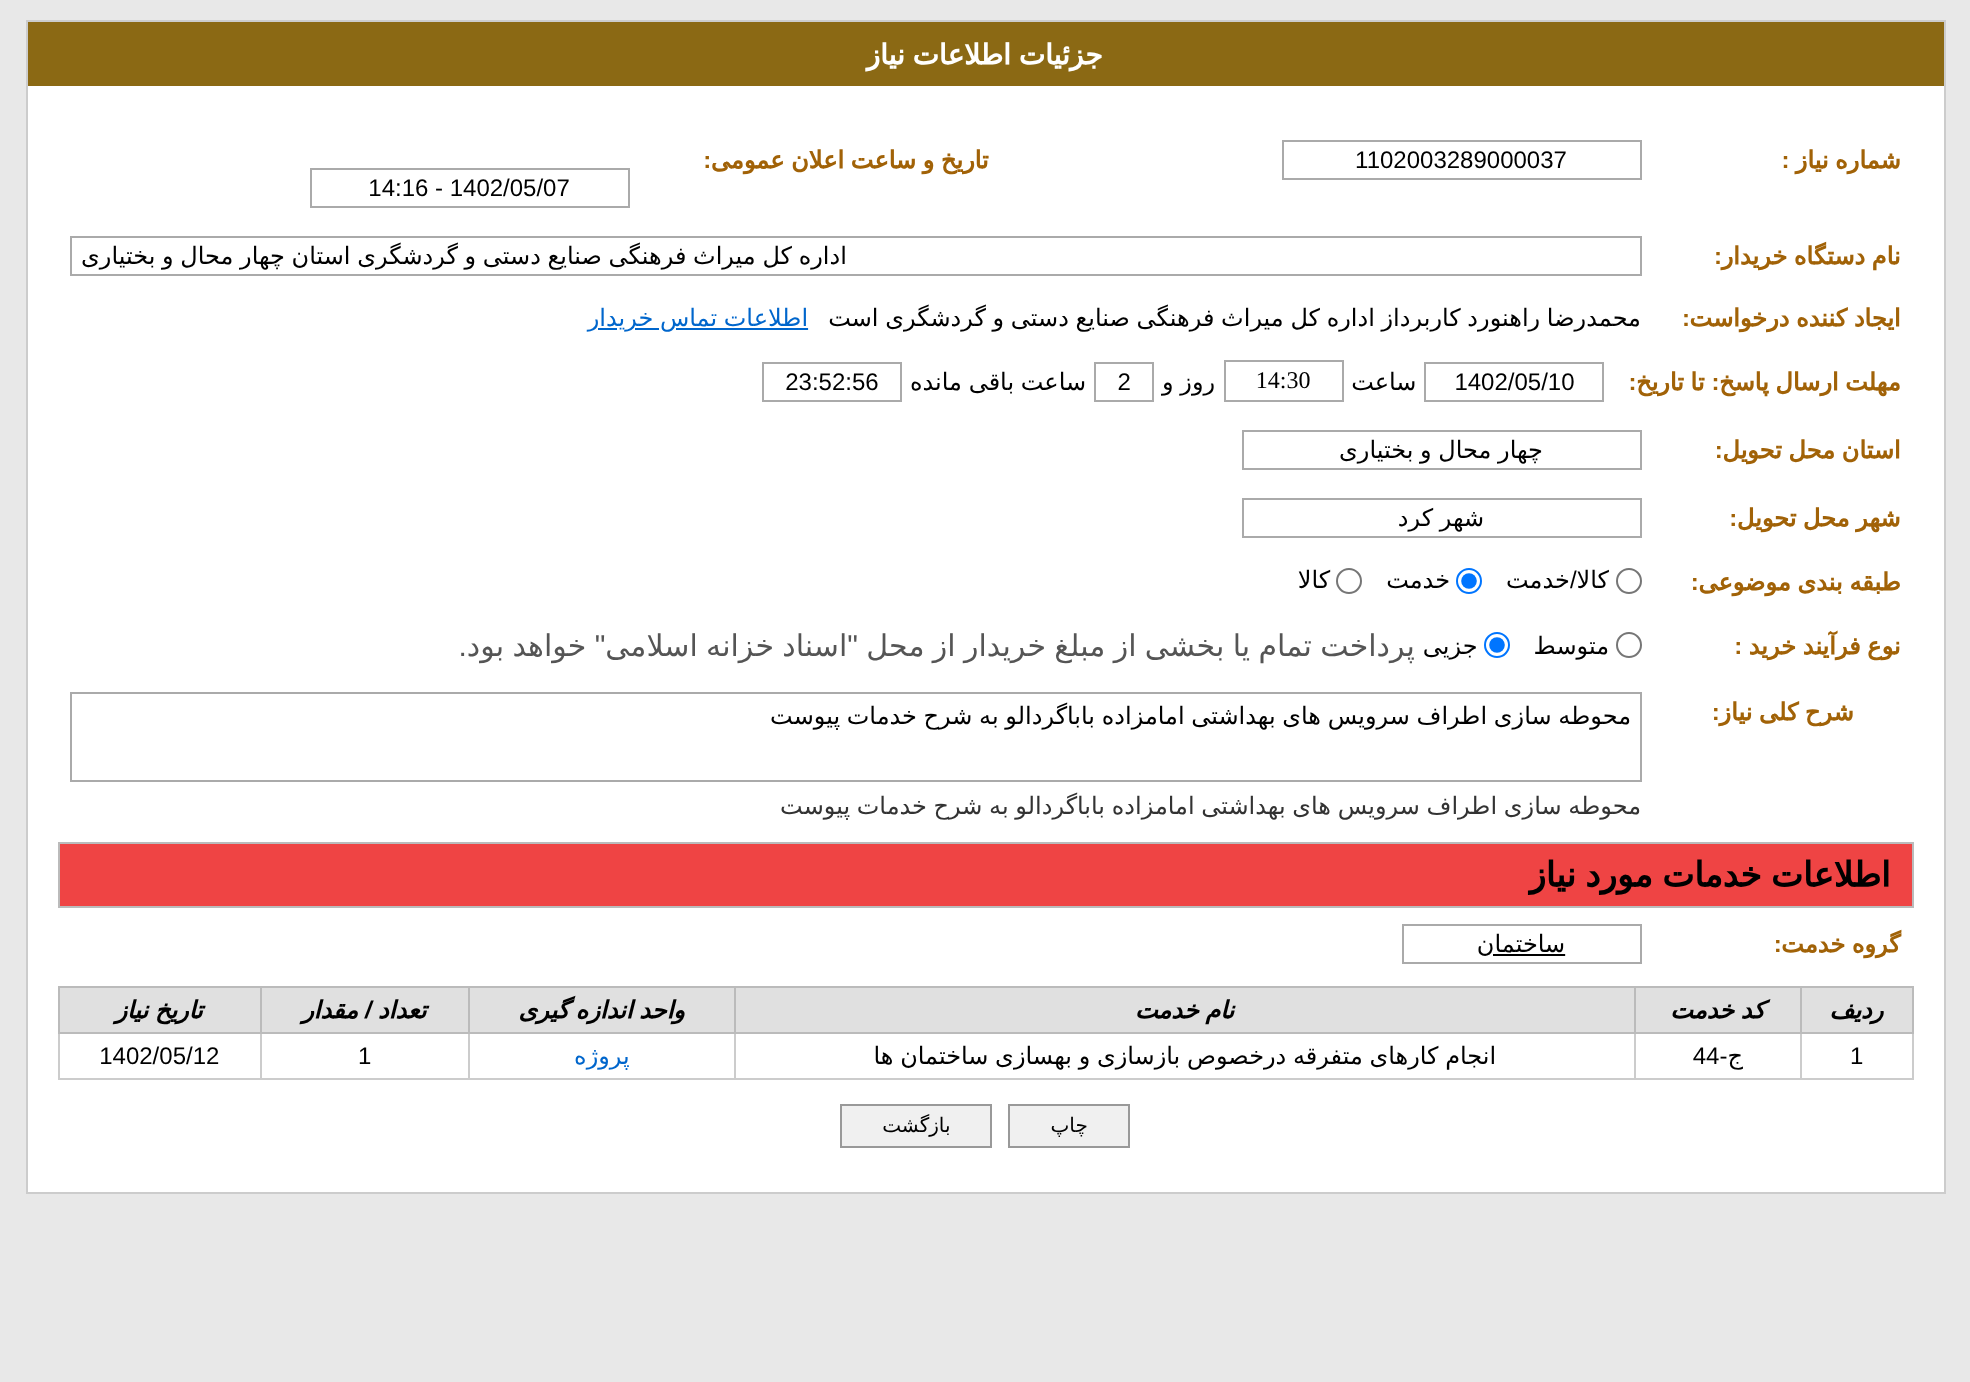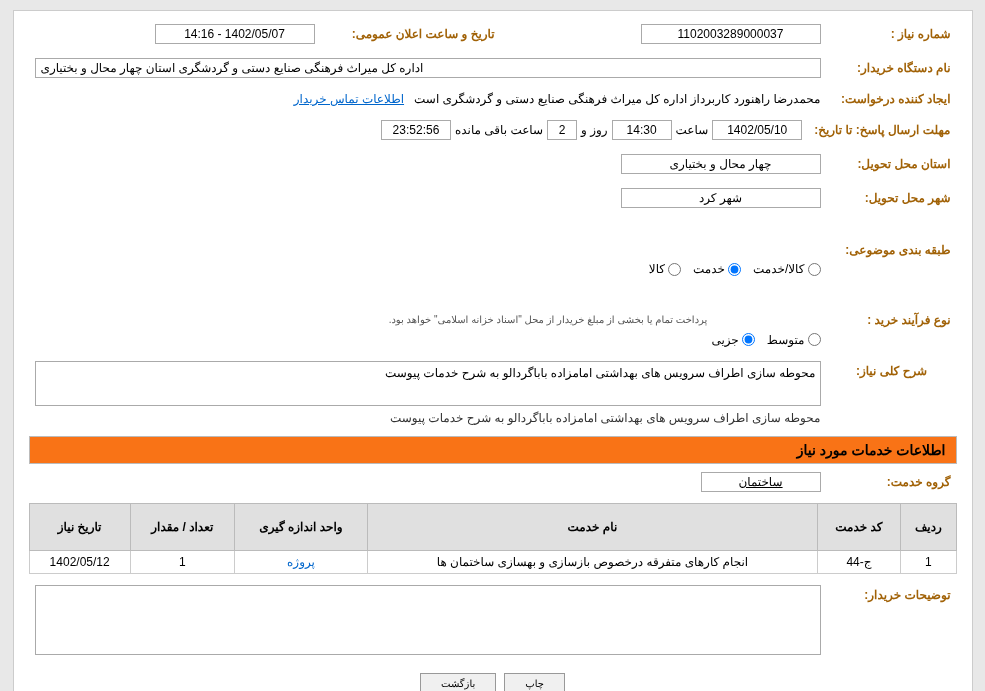--- a/index.html
+++ b/index.html
@@ -62,61 +62,61 @@
       background: #fff;
       width: 100%;
       text-align: left;
     }
     .link-blue {
       color: #0066cc;
       text-decoration: underline;
       cursor: pointer;
     }
     .section-header {
-      background: #f97316;
+      background: #ef4444;
       text-align: right;
       padding: 5px 10px;
       font-weight: bold;
-      font-size: 14px;
+      font-size: 17px;
       margin: 8px 0 5px 0;
       border: 1px solid #bbb;
     }
     .radio-group {
       display: inline-flex;
       gap: 12px;
       align-items: center;
     }
     .radio-item {
       display: flex;
       align-items: center;
       gap: 3px;
-      margin-top: 40px;
     }
     .radio-item input { margin: 0; }
     .textarea-box {
       width: 100%;
       height: 60px;
       border: 1px solid #aaa;
       resize: none;
       font-family: Tahoma, Arial, sans-serif;
       font-size: 12px;
       padding: 4px;
       direction: rtl;
     }
     .services-table {
       width: 100%;
       border-collapse: collapse;
       margin: 5px 0;
     }
     .services-table th {
       background: #e0e0e0;
       border: 1px solid #bbb;
-      padding: 16px 6px;
+      padding: 4px 6px;
       text-align: center;
       font-size: 12px;
+      font-style: italic;
     }
     .services-table td {
       border: 1px solid #ccc;
       padding: 4px 6px;
       text-align: center;
       font-size: 12px;
       margin-left: 24px;
     }
     .btn-row {
       display: flex;
@@ -132,47 +132,50 @@
       cursor: pointer;
       background: #f0f0f0;
     }
     .row-flex {
       display: flex;
       align-items: center;
       gap: 4px;
     }
     .notice-text {
       color: #555;
-      font-size: 10px;
+      font-size: 15px;
     }
     .textarea-wrapper {
       position: relative;
       width: 100%;
     }
   </style>
 </head>
 <body>
 
 <div class="main-container">
 
+  <div class="page-header">
+    <span>جزئیات اطلاعات نیاز</span>
+  </div>
 
   <div class="content-area">
 
     <table class="info-table">
       <tbody>
           <tr>
         <td class="label-cell" width="130">شماره نیاز :</td>
         <td class="value-cell">
           <div class="input-box" style="min-width:180px;">
             <span>1102003289000037</span>
           </div>
         </td>
         <td class="label-cell" width="180">تاریخ و ساعت اعلان عمومی:</td>
         <td class="value-cell">
-          <div class="input-box" style="min-width:160px;">
+          <div class="input-box" style="min-width:160px;margin-top:28px;">
             <span>1402/05/07 - 14:16</span>
           </div>
         </td>
       </tr>
     </tbody>
       </table>
 
     <table class="info-table">
       <tbody>
           <tr>
@@ -202,21 +205,21 @@
     <table class="info-table">
       <tbody>
           <tr>
         <td class="label-cell" width="130">مهلت ارسال پاسخ: تا تاریخ:</td>
         <td class="value-cell">
           <div class="row-flex">
             <div class="input-box" style="min-width:90px;">
               <span>1402/05/10</span>
             </div>
             <span>ساعت</span>
-            <div class="input-box" style="min-width:60px;">
+            <div class="input-box" style="min-width:60px;font-family:Liberation Serif, serif;">
               <span>14:30</span>
             </div>
             <span>روز و</span>
             <div class="input-box" style="min-width:30px;">
               <span>2</span>
             </div>
             <span>ساعت باقی مانده</span>
             <div class="input-box" style="min-width:70px;margin-left:37px;">
               <span>23:52:56</span>
             </div>
@@ -345,32 +348,20 @@
       <td>1</td>
       <td>ج-44</td>
       <td>انجام کارهای متفرقه درخصوص بازسازی و بهسازی ساختمان ها</td>
       <td style="color:#0066cc;">پروژه</td>
       <td>1</td>
       <td>1402/05/12</td>
     </tr>
         </tbody>
     </table>
 
-    <table class="info-table" style="margin-top:8px;">
-      <tbody>
-          <tr>
-        <td class="label-cell" width="130" style="vertical-align:top;padding-top:6px;">توضیحات خریدار:</td>
-        <td class="value-cell">
-          <div class="textarea-wrapper">
-            <textarea class="textarea-box" style="height: 70px;" readonly=""></textarea>
-          </div>
-        </td>
-      </tr>
-    </tbody>
-      </table>
 
     <div class="btn-row">
       <button class="btn">چاپ</button>
       <button class="btn">بازگشت</button>
     </div>
 
   </div>
 </div>
 
 </body></html>

